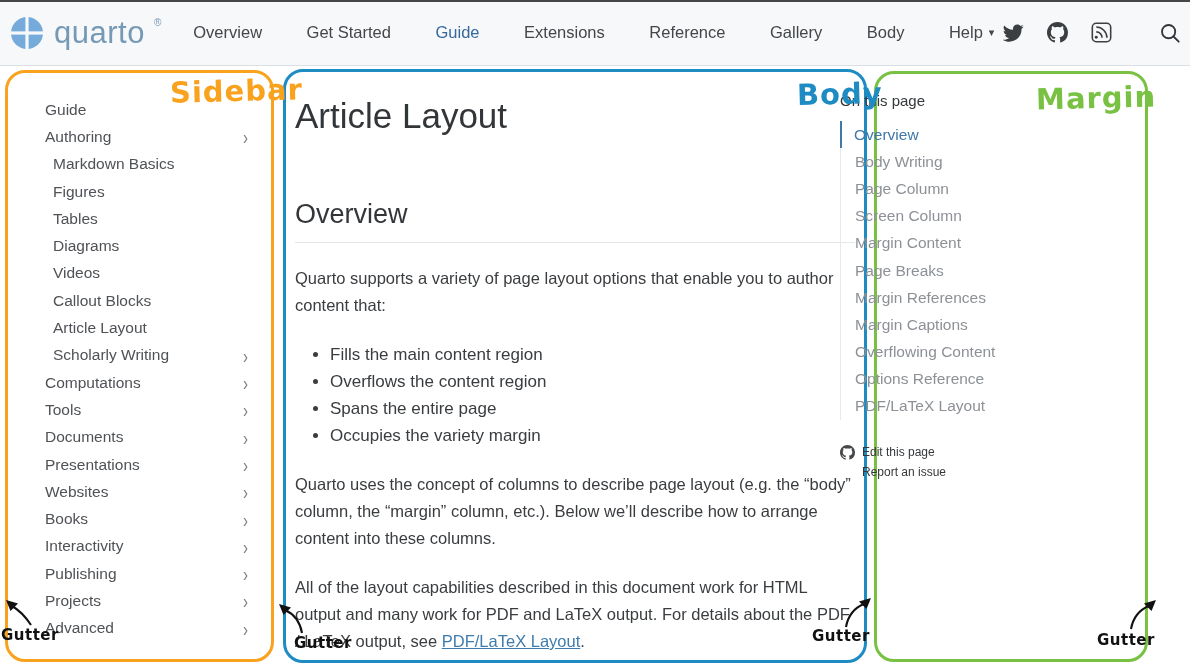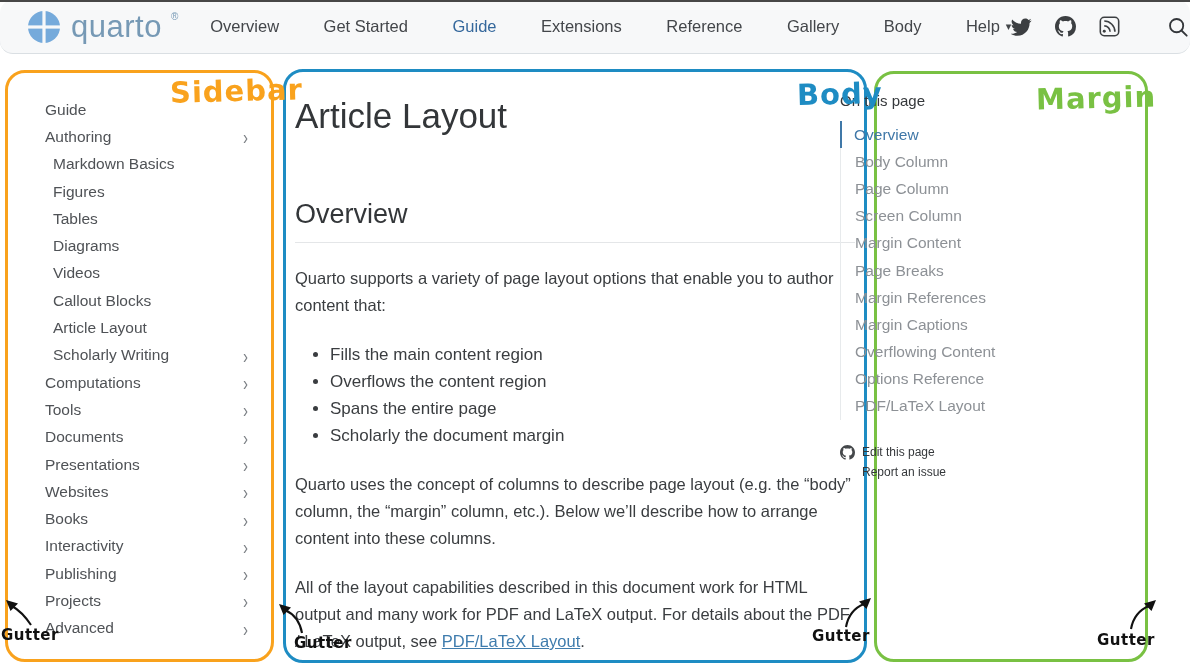--- a/index.html
+++ b/index.html
@@ -6,23 +6,23 @@
   html,body { background:#ffffff; }
   .page {
     position:relative; width:1190px; height:672px; overflow:hidden;
     font-family:"Liberation Sans","DejaVu Sans",sans-serif;
     color:#373a3c; background:#ffffff;
   }
   .page::before { content:""; position:absolute; top:0; left:0; right:0; height:2px; background:#474747; z-index:5; }
 
   
   .site-header {
-    position:absolute; top:0; left:0; right:0; height:54px;
+    position:absolute; top:0; left:0; right:0; height:66px;
     background:#f7f8f9; border-bottom:1px solid #dadfe3;
-    display:flex; align-items:center; padding:0 26px; z-index:4;border-radius:13px;
+    display:flex; align-items:center; padding:0 9px; z-index:4;
   }
   .brand { display:flex; align-items:flex-start; gap:9px; cursor:pointer; }
   .brand-word { font-size:31px; color:#7699b5; letter-spacing:0.5px; line-height:36px; }
   .brand-reg { font-size:10px; color:#7699b5; margin-top:2px; }
   .main-nav { display:flex; gap:33px; margin-left:32px; }
   .main-nav .nav-item { font-size:16.5px; color:#43464a; cursor:pointer; white-space:nowrap; display:flex; align-items:center; gap:6px; }
   .main-nav .nav-item.active { color:#35689c; }
   .nav-caret { font-size:11px; color:#43464a; }
   .header-icons { margin-left:auto; display:flex; align-items:center; gap:23px; }
   .header-icons .hicon { cursor:pointer; display:flex; align-items:center; }
@@ -278,33 +278,33 @@
     <h2 class="section-h2">Overview</h2>
     <p>Quarto supports a variety of page layout options that enable you to author content that:</p>
     <ul>
 
         <li>Fills the main content region</li>
 
         <li>Overflows the content region</li>
 
         <li>Spans the entire page</li>
 
-        <li>Scholarly the document margin</li>
+        <li>Occupies the variety margin</li>
       </ul>
     <p>Quarto uses the concept of columns to describe page layout (e.g. the “body” column, the “margin” column, etc.). Below we’ll describe how to arrange content into these columns.</p>
     <p><span>All of the layout capabilities described in this document work for HTML output and many work for PDF and LaTeX output. For details about the PDF / LaTeX output, see </span><a class="doc-link">PDF/LaTeX Layout</a><span>.</span></p>
   </main>
 
   <aside class="margin-content">
     <div class="otp-heading">On this page</div>
     <div class="toc">
 
         <div class="toc-item active">Overview</div>
 
-        <div class="toc-item">Body Column</div>
+        <div class="toc-item">Body Writing</div>
 
         <div class="toc-item">Page Column</div>
 
         <div class="toc-item">Screen Column</div>
 
         <div class="toc-item">Margin Content</div>
 
         <div class="toc-item">Page Breaks</div>
 
         <div class="toc-item">Margin References</div>

